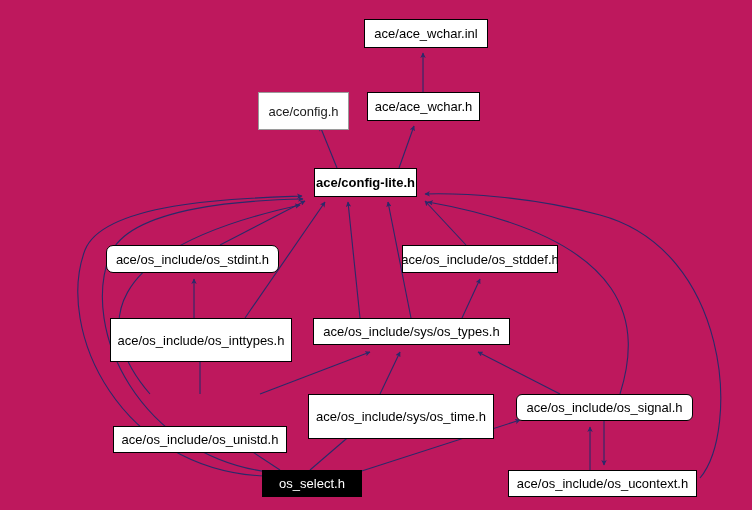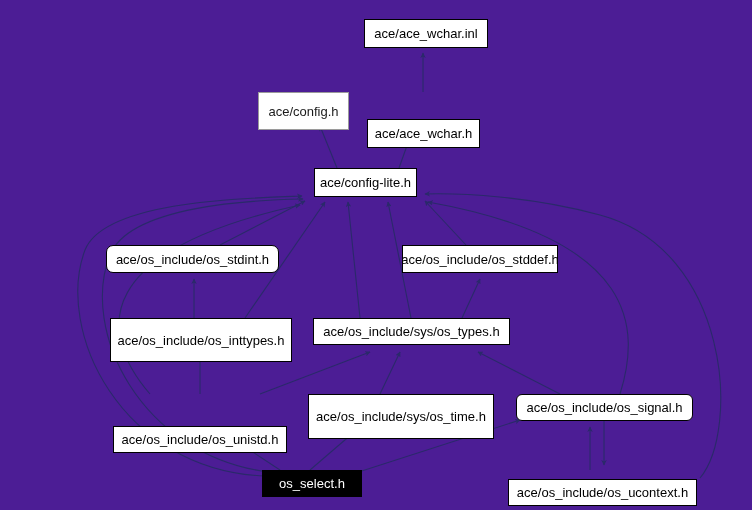--- a/index.html
+++ b/index.html
@@ -4,21 +4,21 @@
 <style>
   html, body {
     margin: 0;
     padding: 0;
     background: #ffffff;
   }
   #canvas {
     position: relative;
     width: 752px;
     height: 510px;
-    background: #4c1d95;
+    background: #be185d;
     font-family: "Liberation Sans", sans-serif;
     overflow: hidden;
   }
   #edges {
     position: absolute;
     left: 0; top: 0;
     width: 752px;
     height: 510px;
   }
   .node {
@@ -84,24 +84,24 @@
       </g>
   </svg>
 
   <div id="node-layer">
       <div class="node" style="left: 364px; top: 19px; width: 124px; height: 29px;">
         <span>ace/ace_wchar.inl</span>
       </div>
       <div class="node gray" style="left: 258px; top: 92px; width: 91px; height: 38px;">
         <span>ace/config.h</span>
       </div>
-      <div class="node" style="left: 367px; top: 92px; width: 113px; height: 29px; margin-top: 27px;">
+      <div class="node" style="left: 367px; top: 92px; width: 113px; height: 29px;">
         <span>ace/ace_wchar.h</span>
       </div>
-      <div class="node" style="left: 314px; top: 168px; width: 103px; height: 29px;">
+      <div class="node" style="left: 314px; top: 168px; width: 103px; height: 29px; font-weight: bold;">
         <span>ace/config-lite.h</span>
       </div>
       <div class="node" style="left: 106px; top: 245px; width: 173px; height: 28px; border-radius: 7px;">
         <span>ace/os_include/os_stdint.h</span>
       </div>
       <div class="node" style="left: 402px; top: 245px; width: 156px; height: 28px;">
         <span>ace/os_include/os_stddef.h</span>
       </div>
       <div class="node" style="left: 110px; top: 318px; width: 182px; height: 44px;">
         <span>ace/os_include/os_inttypes.h</span>
@@ -114,18 +114,18 @@
       </div>
       <div class="node" style="left: 308px; top: 394px; width: 186px; height: 45px;">
         <span>ace/os_include/sys/os_time.h</span>
       </div>
       <div class="node" style="left: 516px; top: 394px; width: 177px; height: 27px; border-radius: 6px;">
         <span>ace/os_include/os_signal.h</span>
       </div>
       <div class="node current" style="left: 262px; top: 470px; width: 100px; height: 27px;">
         <span>os_select.h</span>
       </div>
-      <div class="node" style="left: 508px; top: 470px; width: 189px; height: 27px; margin-top: 9px;">
+      <div class="node" style="left: 508px; top: 470px; width: 189px; height: 27px;">
         <span>ace/os_include/os_ucontext.h</span>
       </div>
     </div>
 
 </div>
 
 </body></html>

